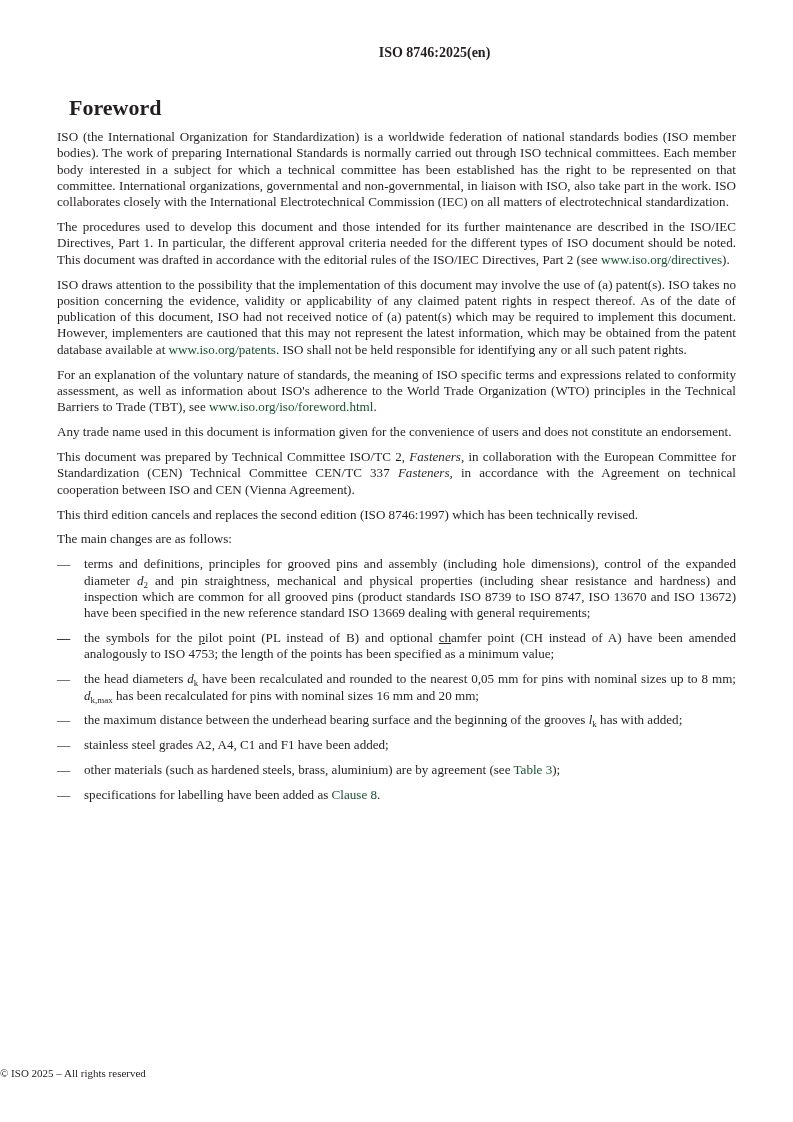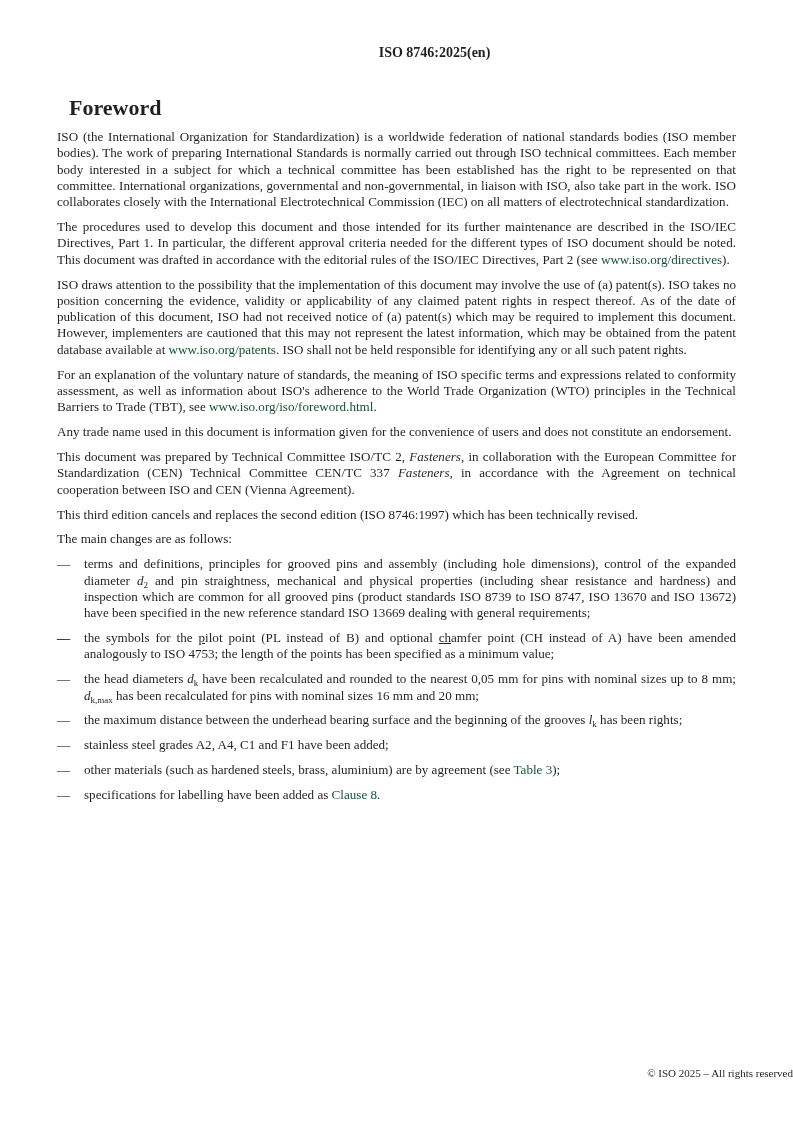--- a/index.html
+++ b/index.html
@@ -24,21 +24,21 @@
   a { color: #14532d; }
   ul.changes { list-style: none; margin: 0; padding: 0; }
   ul.changes li {
     position: relative; padding-left: 27px; margin: 0 0 8.6px 0; text-align: justify;
   }
   .dash { position: absolute; left: 0; top: 0; }
   i.var { font-style: italic; }
   sub { font-size: 9px; vertical-align: -3px; line-height: 0; }
   .footer-copy {
     position: absolute; top: 1067px; left: 0; width: 793px;
-    text-align: right; font-size: 11px;
+    text-align: left; font-size: 11px;
   }
   .footer-page {
     position: absolute; top: 1085px; left: 0; width: 793px;
     font-size: 12px; margin-top: 36px;
   }
   .ul-letter { text-decoration: underline; }
 </style>
 </head>
 <body>
 
@@ -74,21 +74,21 @@
     <li>
       <span class="dash">—</span>
       <span>the symbols for the </span><span class="ul-letter">p</span><span>ilot point (PL instead of B) and optional </span><span class="ul-letter">ch</span><span>amfer point (CH instead of A) have been amended analogously to ISO 4753; the length of the points has been specified as a minimum value;</span>
     </li>
     <li>
       <span class="dash">—</span>
       <span>the head diameters </span><i class="var">d</i><sub>k</sub><span> have been recalculated and rounded to the nearest 0,05 mm for pins with nominal sizes up to 8 mm; </span><i class="var">d</i><sub>k,max</sub><span> has been recalculated for pins with nominal sizes 16 mm and 20 mm;</span>
     </li>
     <li>
       <span class="dash">—</span>
-      <span>the maximum distance between the underhead bearing surface and the beginning of the grooves </span><i class="var">l</i><sub>k</sub><span> has been rights;</span>
+      <span>the maximum distance between the underhead bearing surface and the beginning of the grooves </span><i class="var">l</i><sub>k</sub><span> has with added;</span>
     </li>
     <li>
       <span class="dash">—</span>
       <span>stainless steel grades A2, A4, C1 and F1 have been added;</span>
     </li>
     <li>
       <span class="dash">—</span>
       <span>other materials (such as hardened steels, brass, aluminium) are by agreement (see </span><a>Table 3</a><span>);</span>
     </li>
     <li>

